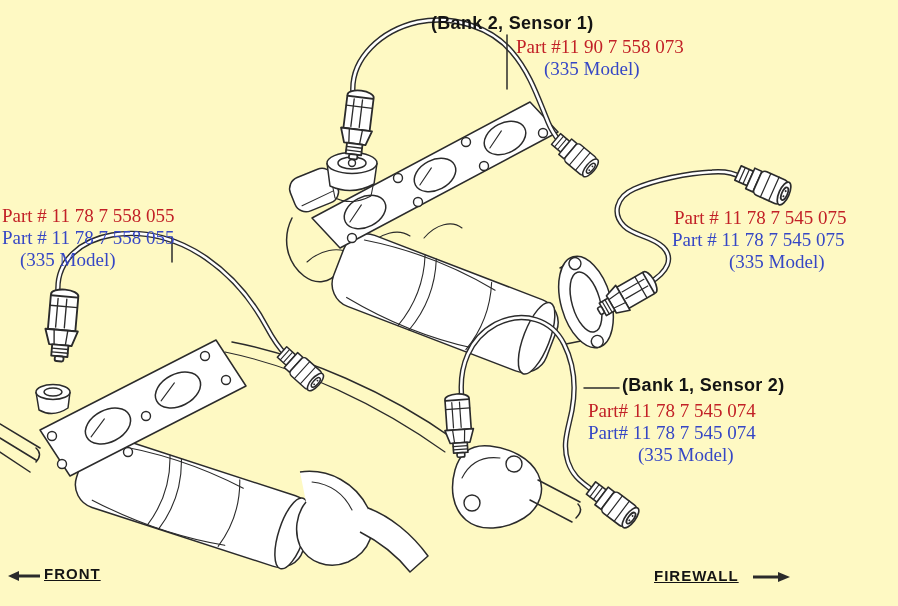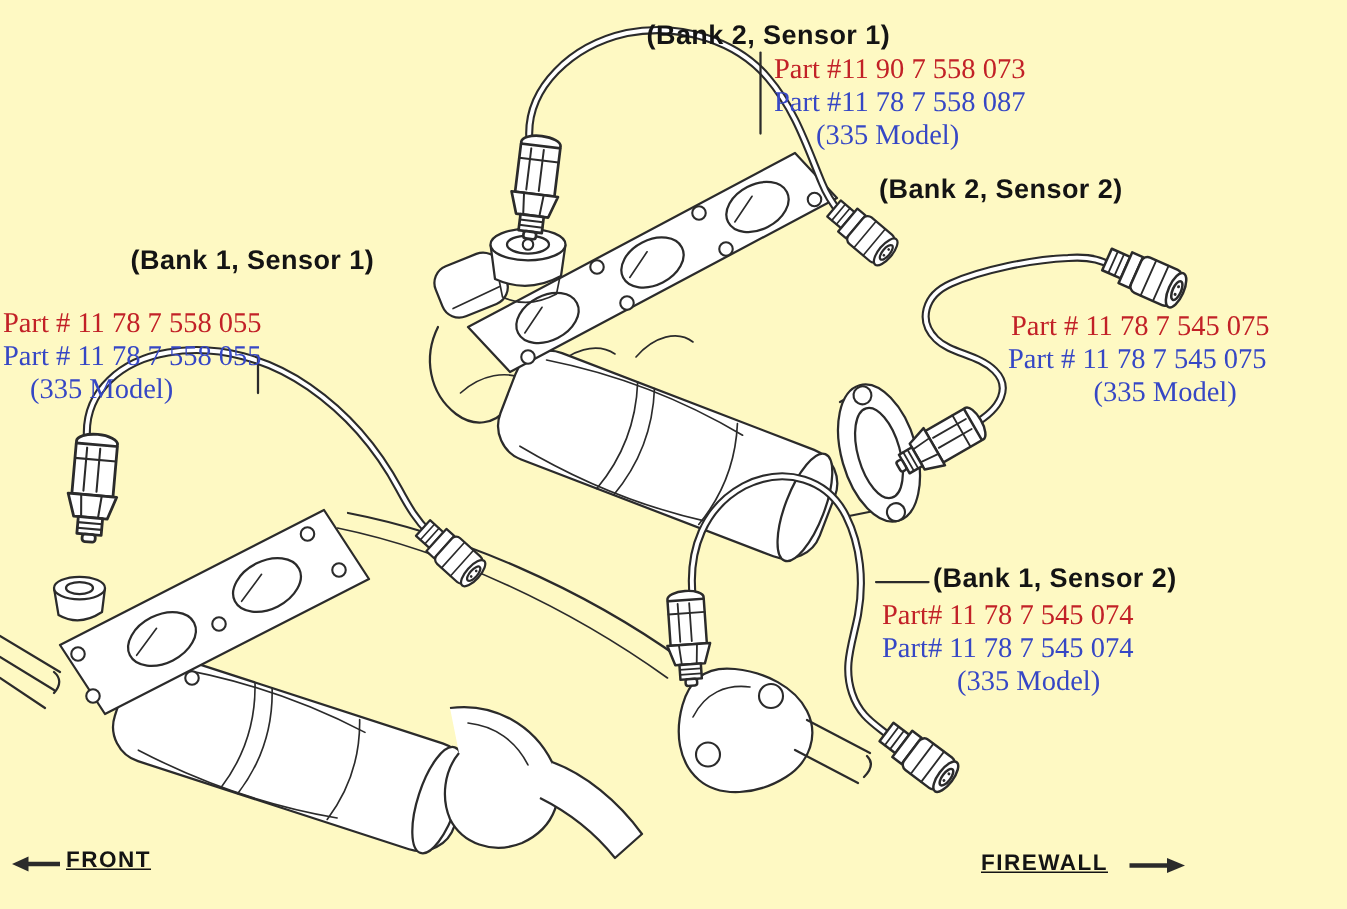--- a/index.html
+++ b/index.html
@@ -233,32 +233,29 @@
   </g>
   <g>
     <line x1="753" y1="577" x2="780" y2="577" stroke="var(--ink)" stroke-width="3"></line>
     <polygon class="dark" points="790,577 778,572 778,582"></polygon>
   </g>
 </svg>
 
 <div class="title" style="left:431px;top:13px;">(Bank 2, Sensor 1)</div>
 <div class="parts" style="left:516px;top:36px;">
   <div class="t-red">Part #11 90 7 558 073</div>
-  <div class="t-blue">Part #11 78 7 558 087</div>
   <div class="t-blue" style="margin-left:28px;">(335 Model)</div>
 </div>
 
-<div class="title" style="left:586px;top:116px;">(Bank 2, Sensor 2)</div>
 <div class="parts" style="left:672px;top:207px;">
   <div class="t-red" style="margin-left:2px;">Part # 11 78 7 545 075</div>
   <div class="t-blue">Part # 11 78 7 545 075</div>
   <div class="t-blue" style="margin-left:57px;">(335 Model)</div>
 </div>
 
-<div class="title" style="left:87px;top:163px;">(Bank 1, Sensor 1)</div>
 <div class="parts" style="left:2px;top:181px;margin-top:24px;">
   <div class="t-red">Part # 11 78 7 558 055</div>
   <div class="t-blue">Part # 11 78 7 558 055</div>
   <div class="t-blue" style="margin-left:18px;">(335 Model)</div>
 </div>
 
 <div class="title" style="left:622px;top:375px;">(Bank 1, Sensor 2)</div>
 <div class="parts" style="left:588px;top:400px;">
   <div class="t-red">Part# 11 78 7 545 074</div>
   <div class="t-blue">Part# 11 78 7 545 074</div>

